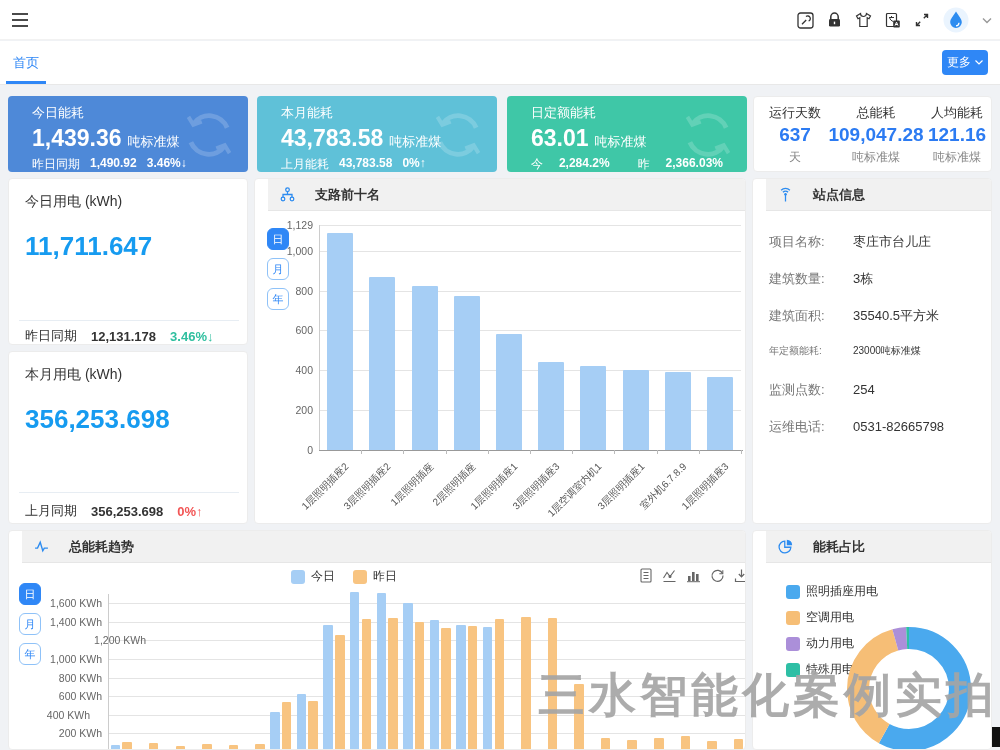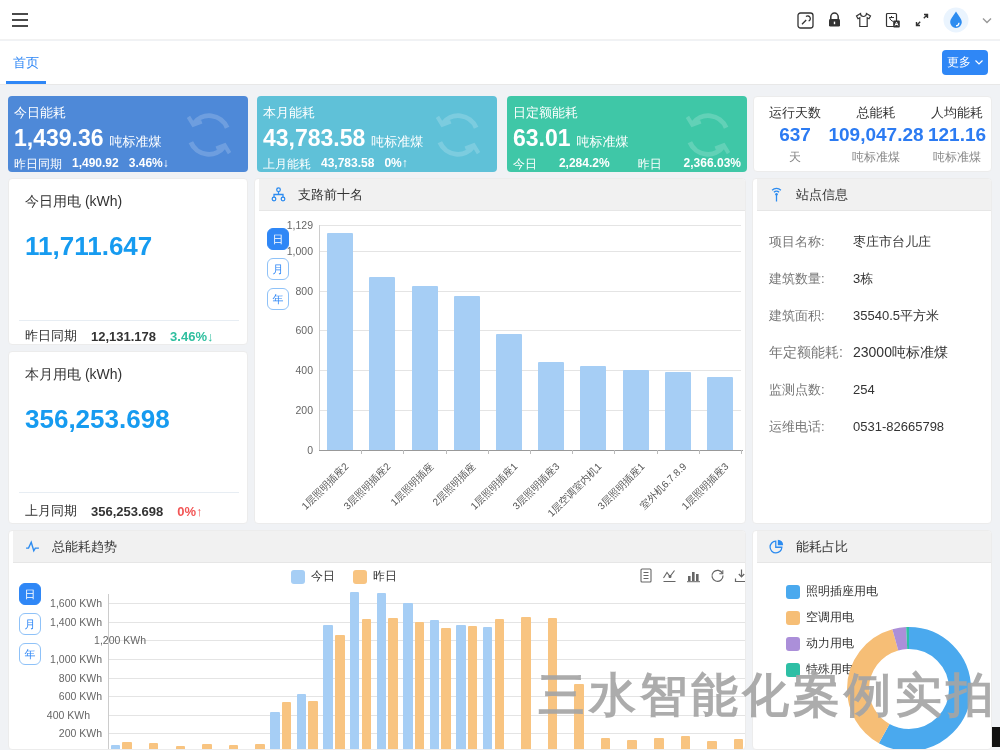--- a/index.html
+++ b/index.html
@@ -13,39 +13,39 @@
   #topbar-icons { position:absolute; right:8px; top:0; height:40px; display:flex; align-items:center; gap:13px; }
   .tico { display:flex; align-items:center; }
 
   
   #tabbar { position:absolute; left:0; top:41px; width:1000px; height:44px; background:#fff; border-bottom:1px solid #e8e8e8; }
   .tab { position:absolute; left:6px; top:0; height:43px; width:40px; color:#2f87f6; font-size:13px; display:flex; align-items:center; justify-content:center; }
   .tab-underline { position:absolute; left:0; bottom:0; width:100%; height:3px; background:#2f87f6; }
   #more-btn { position:absolute; right:12px; top:9px; width:46px; height:25px; background:#2f87f6; border-radius:4px; color:#fff; font-size:12px; display:flex; align-items:center; justify-content:center; gap:4px; cursor:pointer; }
 
   
-  .kpi-card { position:absolute; top:96px; width:240px; height:76px; border-radius:4px; color:#fff; padding:8px 6px; overflow:hidden; }
+  .kpi-card { position:absolute; top:96px; width:240px; height:76px; border-radius:4px; color:#fff; padding:8px 24px; overflow:hidden; }
   .kpi-title { font-size:13px; }
   .kpi-valrow { margin-top:3px; }
   .kpi-value { font-size:23px; font-weight:bold; }
   .kpi-unit { font-size:13px; margin-left:6px; }
   .kpi-sub { font-size:12px; margin-top:4px; display:flex; gap:10px; }
   .kpi-sub b { font-weight:bold; }
   .recycle { position:absolute; right:10px; top:10px; opacity:.18; }
 
   
   #stats-panel { position:absolute; left:753px; top:96px; width:239px; height:76px; background:#fff; border-radius:4px; border:1px solid #ececec; }
   .stat-col { position:absolute; top:0; text-align:center; }
   .stat-label { font-size:13px; color:#333; margin-top:7px; }
   .stat-value { font-size:19px; font-weight:bold; color:#2c7bf2; margin-top:2px; }
   .stat-unit { font-size:12px; color:#888; margin-top:3px; }
 
   
   .panel { position:absolute; background:#fff; border-radius:4px; border:1px solid #ececec; overflow:hidden; }
-  .panel-header { position:absolute; left:4px; top:0; right:0; height:32px; background:#f1f1f1; border-bottom:1px solid #e6e6e6; display:flex; align-items:center; padding-left:12px; gap:12px; }
+  .panel-header { position:absolute; left:13px; top:0; right:0; height:32px; background:#f1f1f1; border-bottom:1px solid #e6e6e6; display:flex; align-items:center; padding-left:12px; gap:20px;font-weight:bold; }
   .panel-title { font-size:13px; color:#333; }
 
   
   .usage-card { padding:0; }
   .usage-title { position:absolute; left:16px; top:14px; font-size:14px; color:#333; }
   .usage-value { position:absolute; left:16px; top:52px; font-size:26px; font-weight:bold; color:#169bf0; }
   .usage-divider { position:absolute; left:10px; height:1px; background:#e7edf3; width:220px; }
   .usage-bottom { position:absolute; left:16px; display:flex; gap:14px; font-size:13px; color:#333; align-items:center; }
   .usage-compare-value { font-weight:bold; }
   .usage-delta { font-weight:bold; }
@@ -320,21 +320,21 @@
           <div style="color: rgb(51, 51, 51);">枣庄市台儿庄</div>
         </div>
         <div style="display: flex; align-items: baseline; height: 37px; padding-top: 10px; font-size: 13px;">
           <div style="color: rgb(119, 119, 119); width: 84px;">建筑数量:</div>
           <div style="color: rgb(51, 51, 51);">3栋</div>
         </div>
         <div style="display: flex; align-items: baseline; height: 37px; padding-top: 10px; font-size: 13px;">
           <div style="color: rgb(119, 119, 119); width: 84px;">建筑面积:</div>
           <div style="color: rgb(51, 51, 51);">35540.5平方米</div>
         </div>
-        <div style="display: flex; align-items: baseline; height: 37px; padding-top: 10px; font-size: 14px;">
+        <div style="display: flex; align-items: baseline; height: 37px; padding-top: 10px; font-size: 10px;">
           <div style="color: rgb(119, 119, 119); width: 84px;">年定额能耗:</div>
           <div style="color: rgb(51, 51, 51);">23000吨标准煤</div>
         </div>
         <div style="display: flex; align-items: baseline; height: 37px; padding-top: 10px; font-size: 13px;">
           <div style="color: rgb(119, 119, 119); width: 84px;">监测点数:</div>
           <div style="color: rgb(51, 51, 51);">254</div>
         </div>
         <div style="display: flex; align-items: baseline; height: 37px; padding-top: 10px; font-size: 13px;">
           <div style="color: rgb(119, 119, 119); width: 84px;">运维电话:</div>
           <div style="color: rgb(51, 51, 51);">0531-82665798</div>

